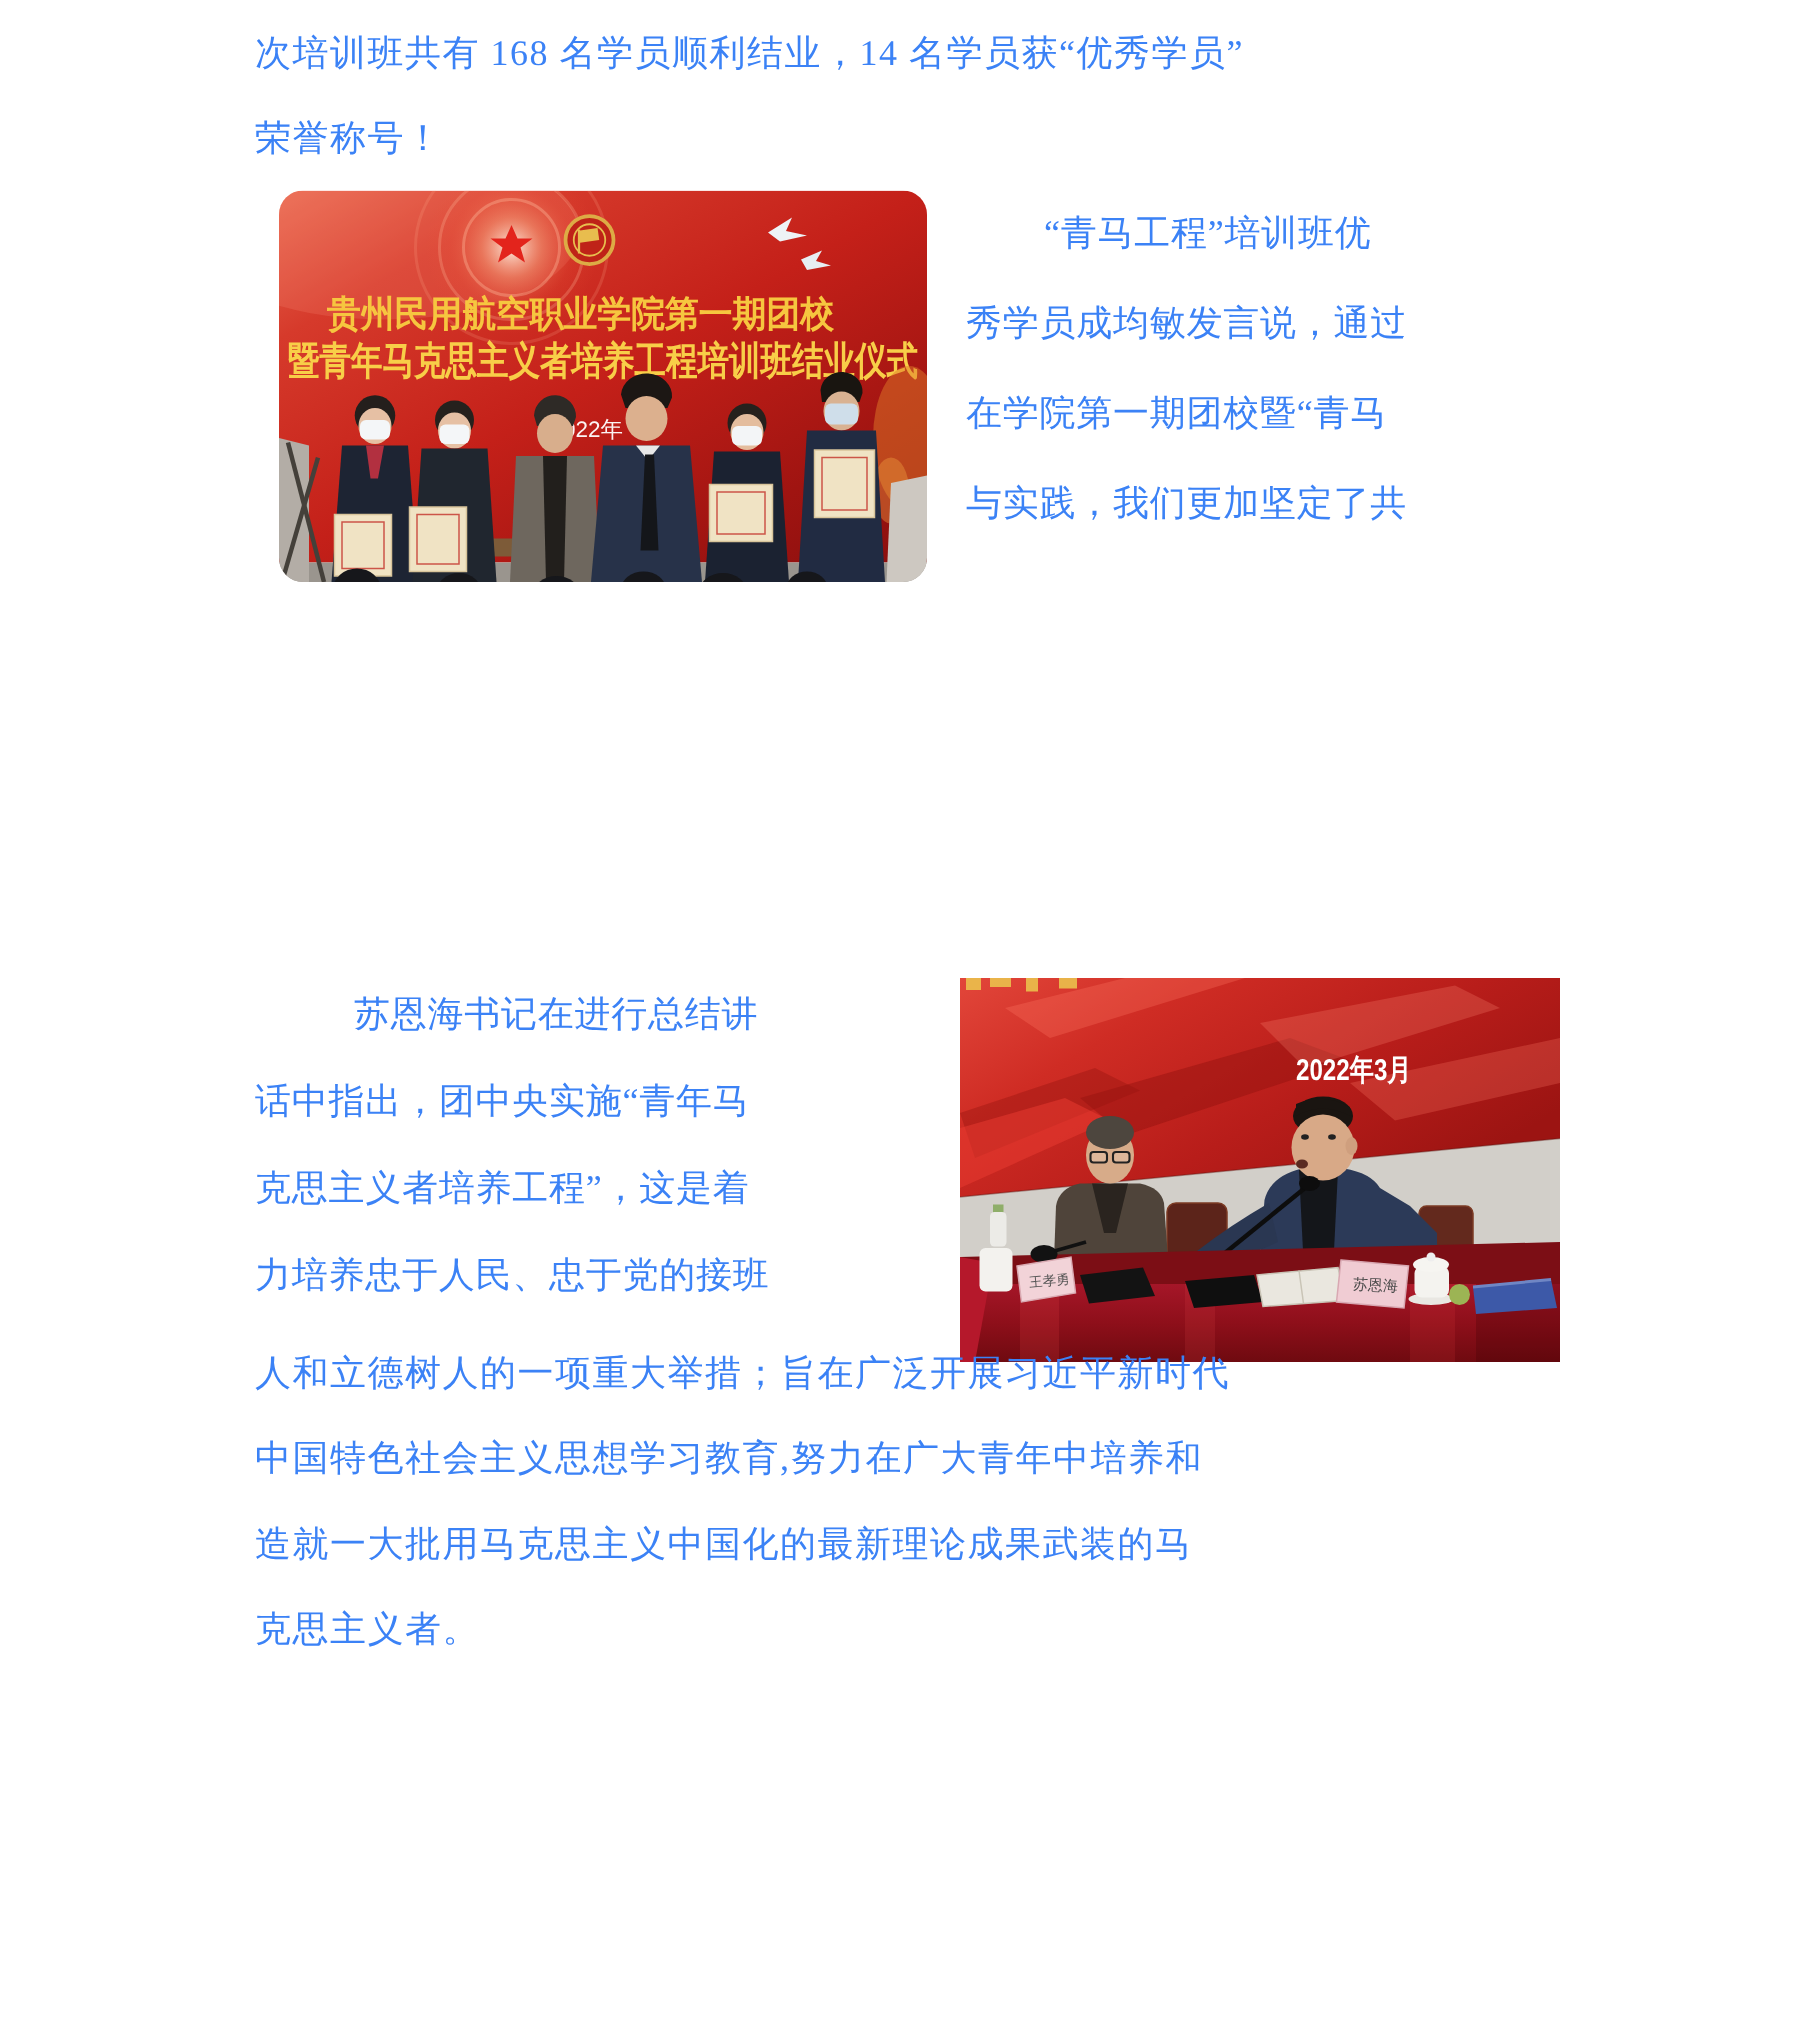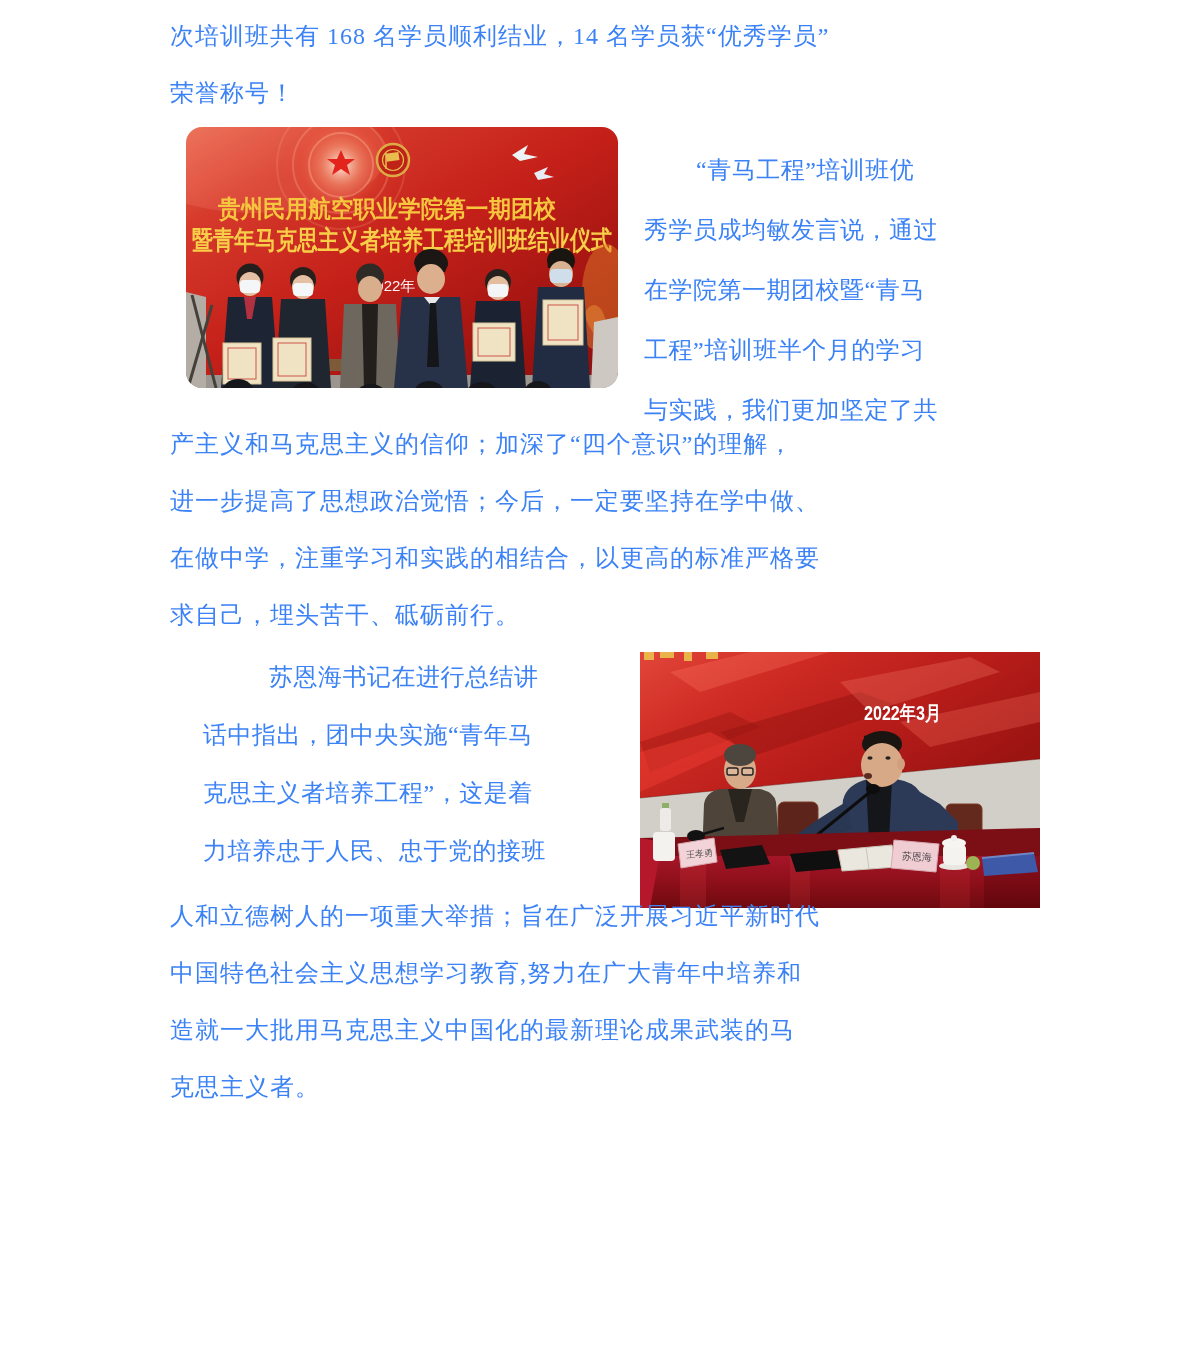--- a/index.html
+++ b/index.html
@@ -1,21 +1,21 @@
 <!DOCTYPE html>
 <html><head>
 <meta charset="utf-8">
 <style>
   html,body{margin:0;padding:0;background:#ffffff;}
   .page{position:relative;width:1199px;height:1355px;background:#ffffff;overflow:hidden;
         font-family:"Liberation Serif","DejaVu Serif",serif;color:#161616;}
   .tblock{position:absolute;}
   .tl{font-size:24px;letter-spacing:1px;white-space:nowrap;overflow:visible;color:#3b82f6;}
   .lh57{line-height:57px;height:57px;}
-  .lh58{line-height:58px;height:58px;margin-left:33px;}
+  .lh58{line-height:58px;height:58px;}
   .lh60{line-height:60px;height:60px;}
   .nols{letter-spacing:0.5px;}
   .ind-a{text-indent:52px;}
   .ind-b{text-indent:66px;}
   .photo{position:absolute;overflow:hidden;}
   .photo svg{display:block;}
 </style>
 </head>
 <body>
 
@@ -134,34 +134,27 @@
         <ellipse cx="296" cy="268" rx="16" ry="13"></ellipse>
         <ellipse cx="352" cy="266" rx="14" ry="12"></ellipse>
       </g>
       <g stroke="#44403a" stroke-width="3">
         <line x1="6" y1="168" x2="30" y2="261"></line>
         <line x1="26" y1="178" x2="2" y2="261"></line>
       </g>
     </svg>
   </div>
 
-  <div class="tblock" style="left:644px;top:140px;width:388px;">
+  <div class="tblock" style="left:644px;top:126px;width:388px;">
     <div class="tl lh60 nols ind-a">“青马工程”培训班优</div>
     <div class="tl lh60 nols">秀学员成均敏发言说，通过</div>
     <div class="tl lh60 nols">在学院第一期团校暨“青马</div>
-    <div class="tl lh60 nols">工程”培训班半个月的学习</div>
     <div class="tl lh60 nols">与实践，我们更加坚定了共</div>
   </div>
 
-  <div class="tblock" style="left:170px;top:416px;width:862px;">
-    <div class="tl lh57">产主义和马克思主义的信仰；加深了“四个意识”的理解，</div>
-    <div class="tl lh57">进一步提高了思想政治觉悟；今后，一定要坚持在学中做、</div>
-    <div class="tl lh57">在做中学，注重学习和实践的相结合，以更高的标准严格要</div>
-    <div class="tl lh57">求自己，埋头苦干、砥砺前行。</div>
-  </div>
 
   <div class="tblock" style="left:170px;top:648px;width:452px;">
     <div class="tl lh58 nols ind-b">苏恩海书记在进行总结讲</div>
     <div class="tl lh58 nols">话中指出，团中央实施“青年马</div>
     <div class="tl lh58 nols">克思主义者培养工程”，这是着</div>
     <div class="tl lh58 nols">力培养忠于人民、忠于党的接班</div>
   </div>
 
   <div class="photo" style="left:640px;top:652px;width:400px;height:256px;">
     <svg width="400" height="256" viewBox="0 0 400 256">

